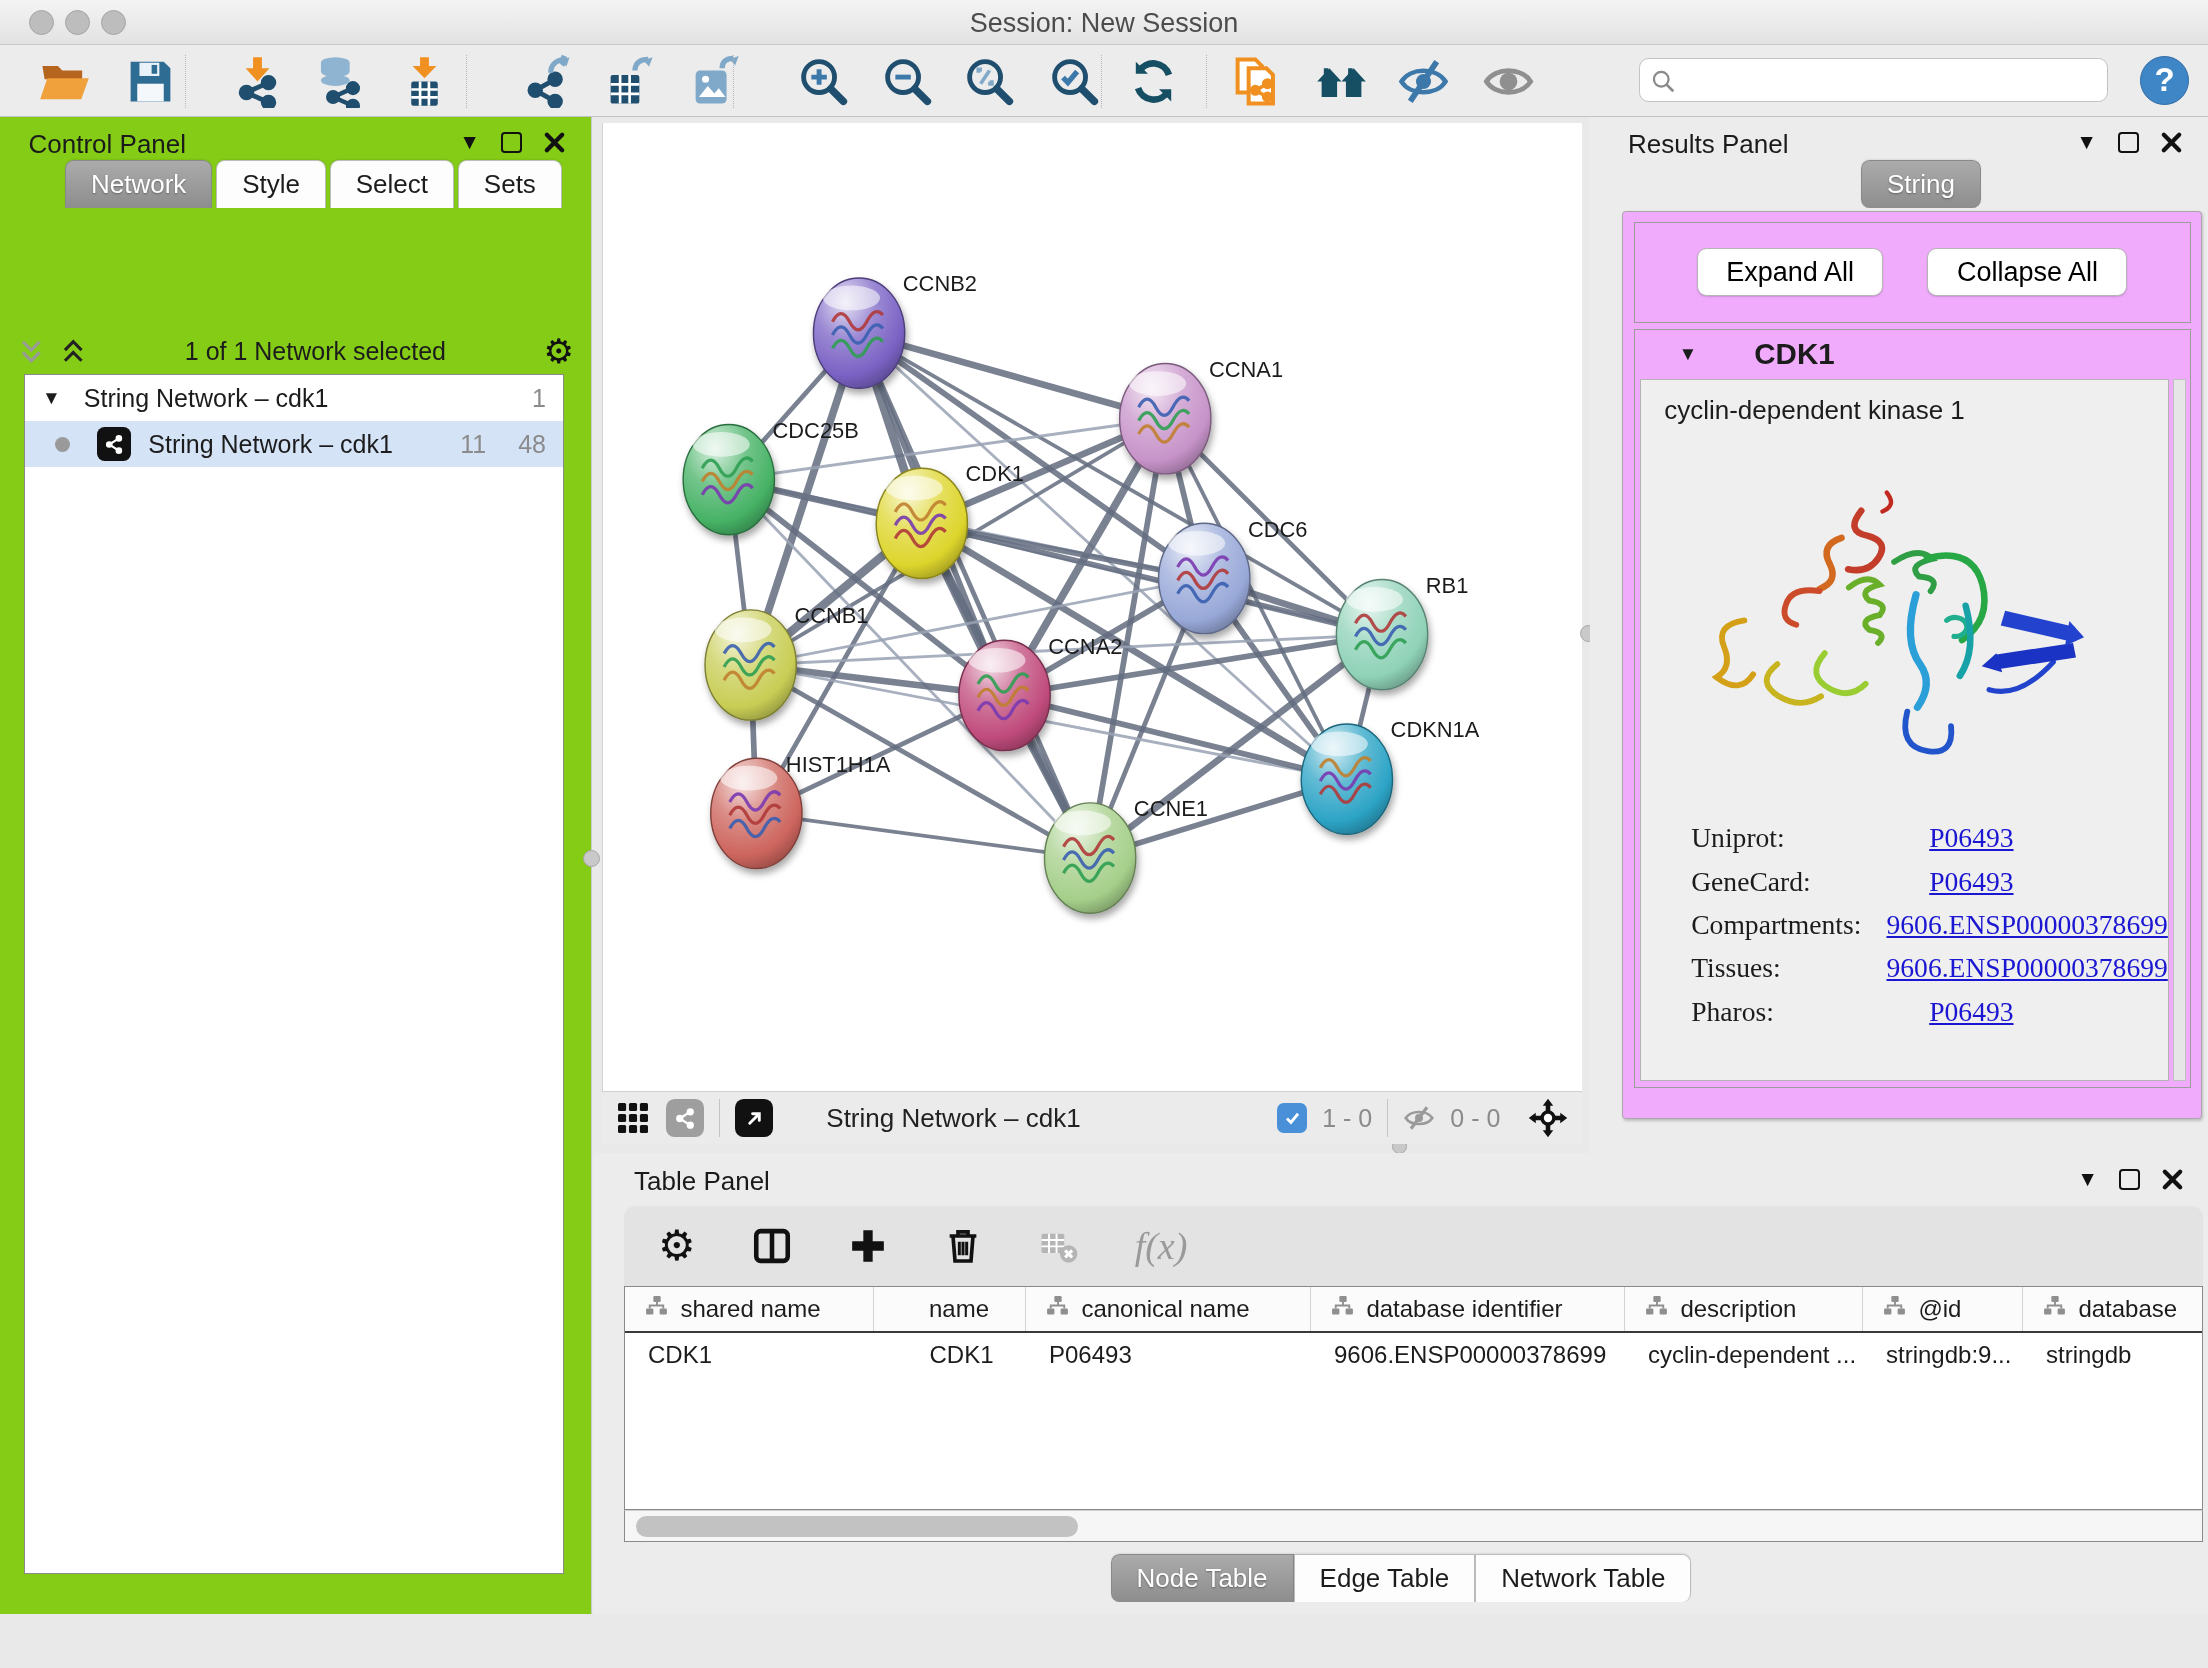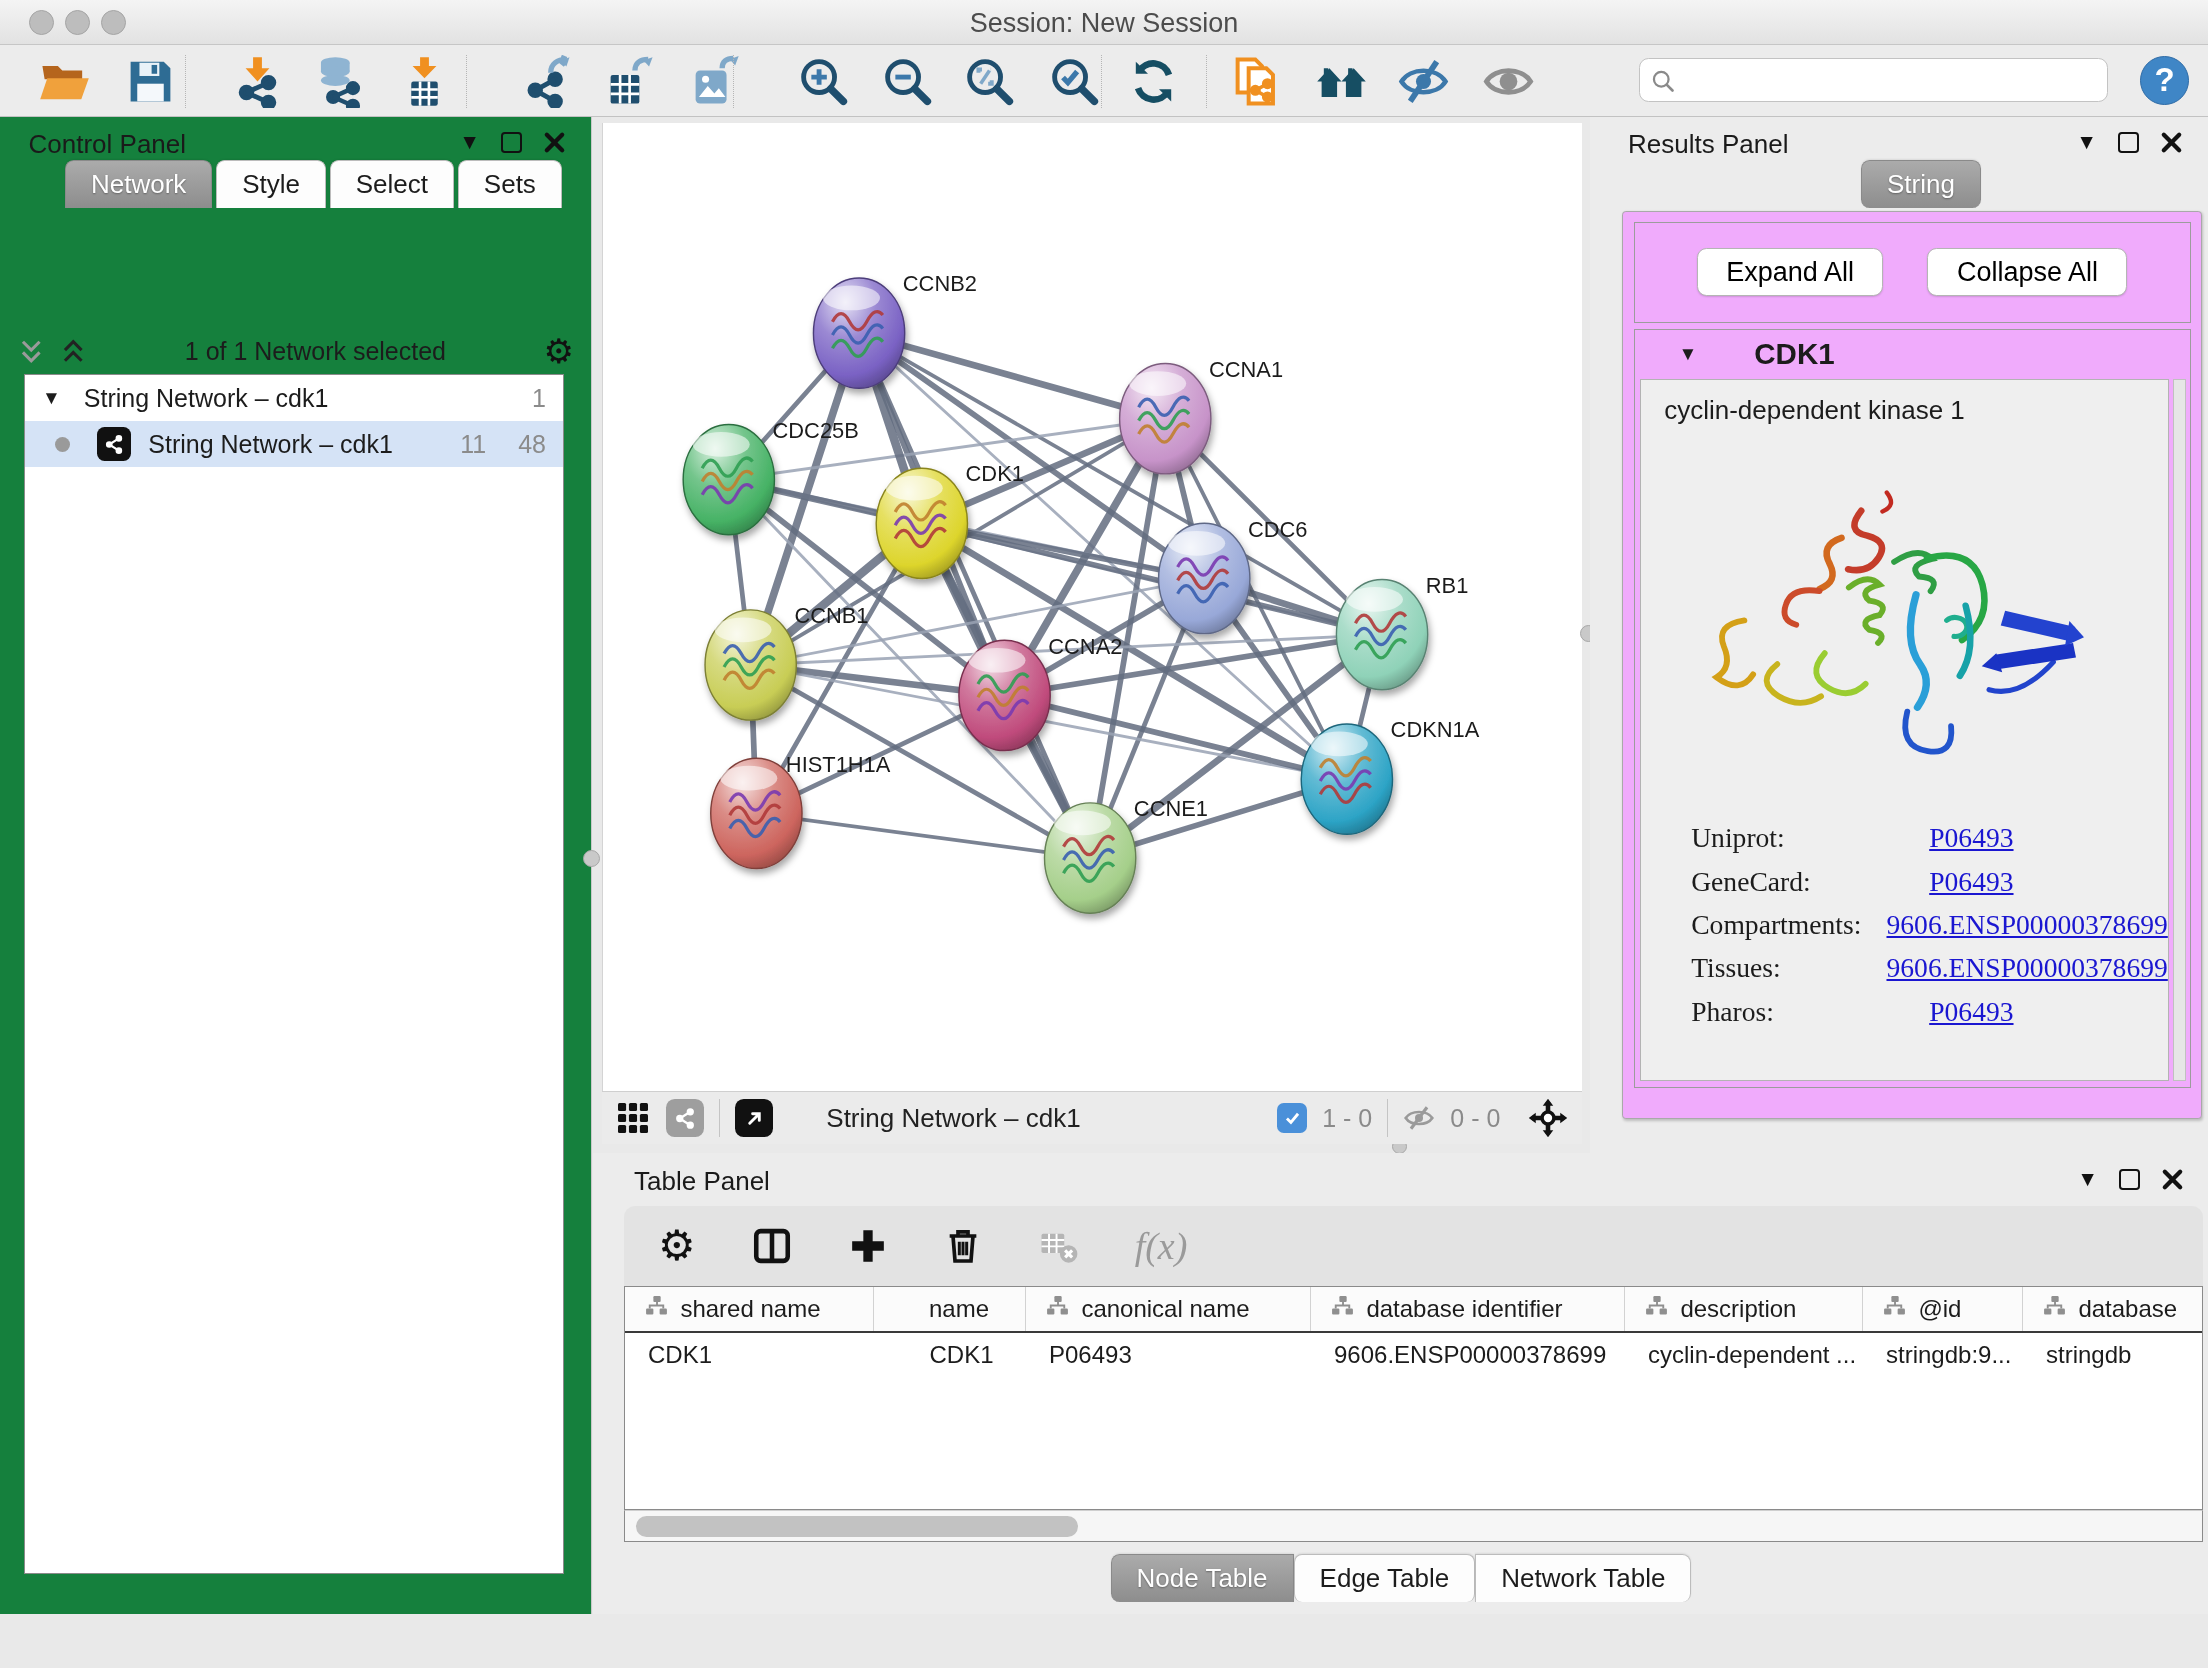--- a/index.html
+++ b/index.html
@@ -30,21 +30,21 @@
     text-align:center; line-height:46px; }
 
   
   .ptitle { font-size:26px; color:#1a1a1a; }
   .wctls { position:absolute; display:flex; align-items:center; gap:21px; }
   .caret { font-size:21px; color:#111; }
   .sq { width:21px; height:21px; border:2.9px solid #111; border-radius:3.8px; }
 
   
   .cpanel { position:absolute; left:0; top:117px; width:592px; height:1497px;
-    background:#15803d; border-right:1px solid #c9c9c9; }
+    background:#84cc16; border-right:1px solid #c9c9c9; }
   .tabs { position:absolute; display:flex; }
   .tab { height:48px; border:1px solid #bcbcbc; border-bottom:none; background:#fdfdfd;
     border-radius:8.6px 8.6px 0 0; font-size:26px; display:flex; align-items:center;
     justify-content:center; padding:0 25px; margin-right:3.8px; box-shadow:0 -1px 1.9px rgba(0,0,0,.08); }
   .tab.sel { background:linear-gradient(#ababab,#8d8d8d); color:#fff; border-color:#8a8a8a;
     text-shadow:0 1px 1.9px rgba(0,0,0,.35); }
   .cp-sub { position:absolute; left:17px; right:17px; top:211px; height:46px;
     display:flex; align-items:center; }
   .netlist { position:absolute; left:24px; right:27px; top:257px; bottom:40px;
     background:#fff; border:1.9px solid #8a8a8a; }
@@ -820,19 +820,19 @@
             <div class="td" style="width: 160px;">stringdb:9...</div>
             <div class="td" style="width: 181px;">stringdb</div>
           </div>
         </div>
     </div>
     <div class="hscroll">
       <div class="hthumb"></div>
     </div>
     <div class="ttabs">
       <div class="tab sel" style="border-radius:8.6px 0 0 8.6px;margin:0">Node Table</div>
-      <div class="tab" style="border-radius:8px;margin:0">Edge Table</div>
+      <div class="tab" style="border-radius:0;margin:0">Edge Table</div>
       <div class="tab" style="border-radius:0 8.6px 8.6px 0;margin:0">Network Table</div>
     </div>
   </div>
 
 </div>
 
 
 </body></html>

